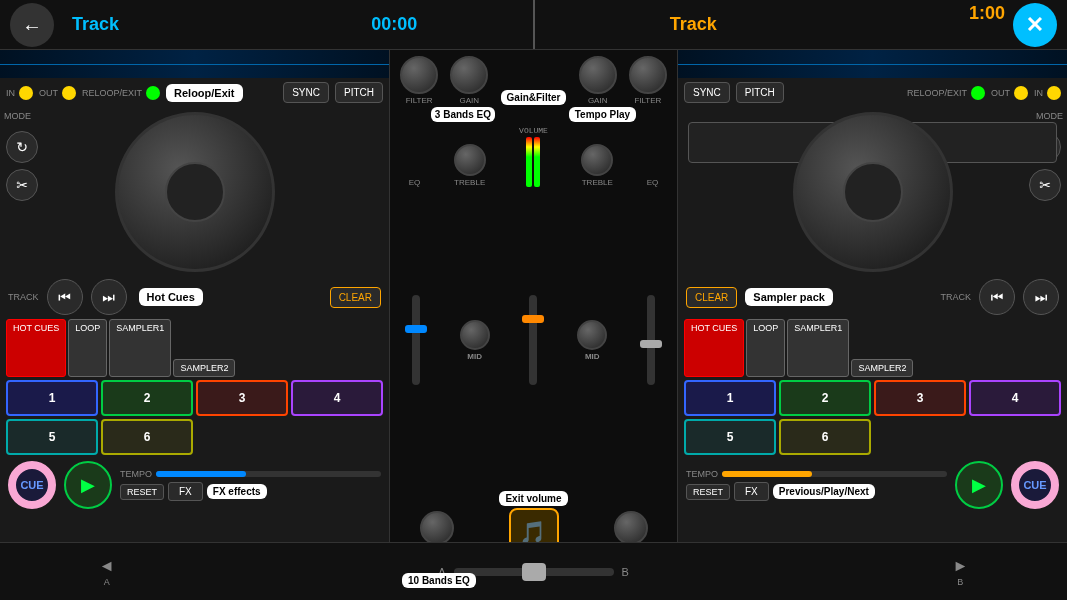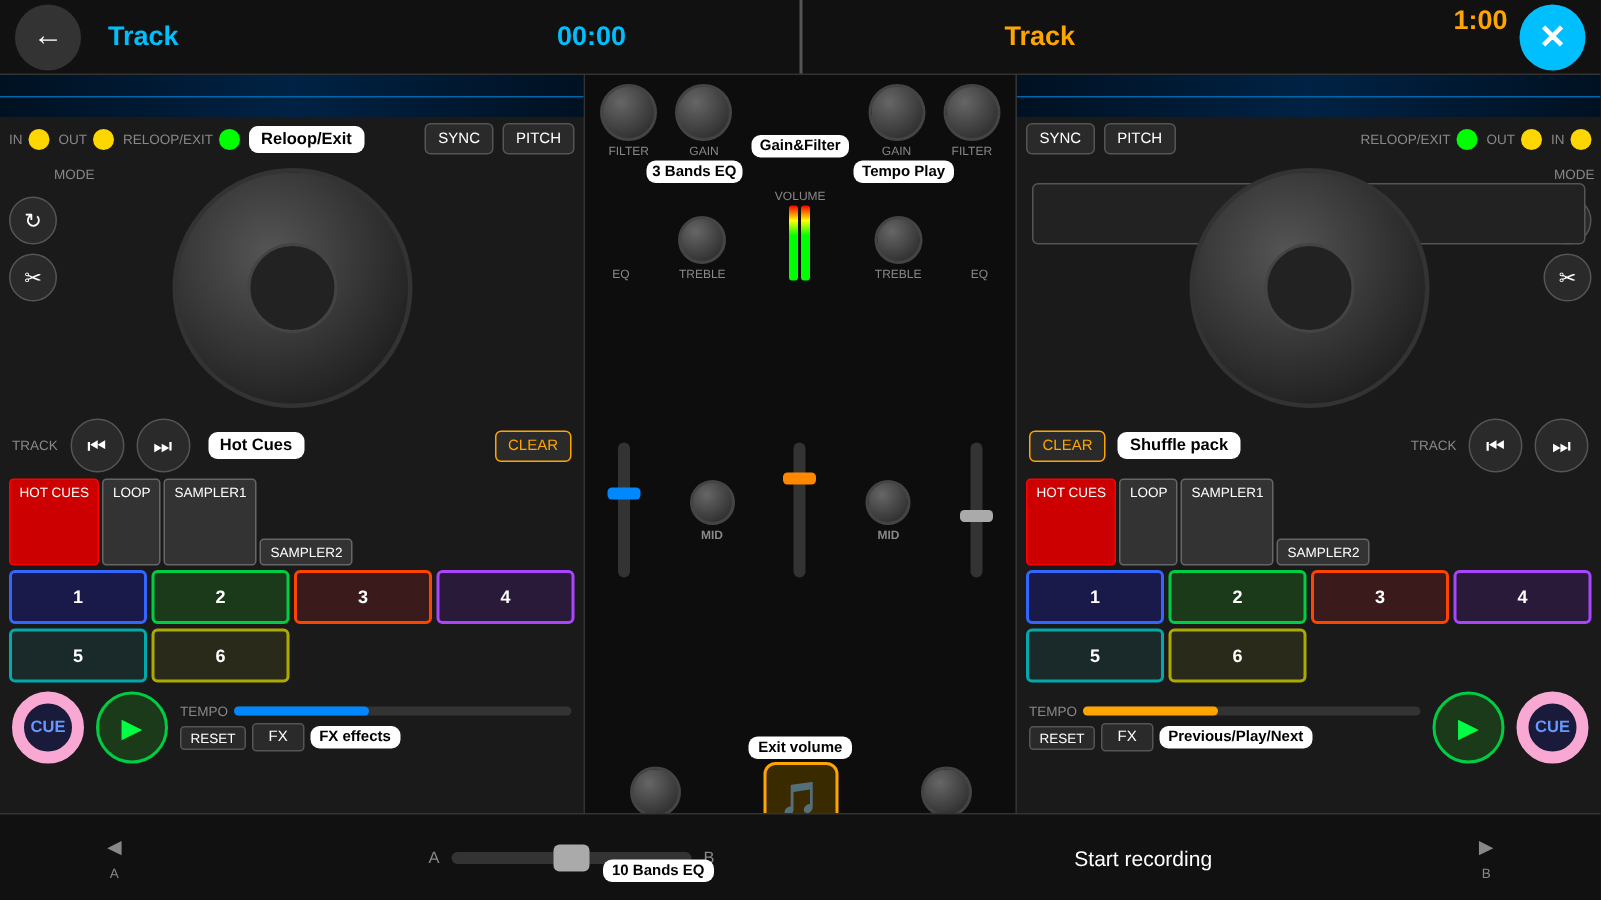--- a/index.html
+++ b/index.html
@@ -99,21 +99,21 @@
       display: flex; align-items: center; justify-content: center;
       position: relative;
     }
     .jog-center {
       width: 60px; height: 60px;
       border-radius: 50%;
       background: #222;
       border: 2px solid #444;
     }
     .mode-label {
-      color: #888; font-size: 9px; position: absolute; top: 4px; left: 4px; margin-left: 32px;
+      color: #888; font-size: 9px; position: absolute; top: 4px; left: 4px;
     }
     .mode-btn {
       width: 32px; height: 32px;
       border-radius: 50%;
       background: #2a2a2a;
       border: 1px solid #555;
       display: flex; align-items: center; justify-content: center;
       cursor: pointer; color: white; font-size: 14px;
     }
     .bpm-display {
@@ -488,21 +488,21 @@
       <div style="display:flex;align-items:flex-end;justify-content:space-around;width:100%;padding:2px 2px;">
         <div style="display:flex;flex-direction:column;align-items:center;">
           <span style="color:#888;font-size:8px;">EQ</span>
         </div>
         <div class="knob">
           <div class="knob-circle" style="width:32px;height:32px;"></div>
           <span class="knob-label">TREBLE</span>
         </div>
 
         <div style="display:flex;flex-direction:column;align-items:center;gap:2px;">
-          <span style="color:#888;font-size:8px;">VOLUME</span>
+          <span style="color:#888;font-size:8px;font-family:Liberation Mono, monospace;">VOLUME</span>
           <div style="display:flex;gap:2px;height:50px;">
             <div style="width:6px;height:50px;background:linear-gradient(to top,#00ff00 0%,#00ff00 60%,#ffff00 80%,#ff0000 100%);border-radius:2px;"></div>
             <div style="width:6px;height:50px;background:linear-gradient(to top,#00ff00 0%,#00ff00 60%,#ffff00 80%,#ff0000 100%);border-radius:2px;"></div>
           </div>
         </div>
         <div class="knob">
           <div class="knob-circle" style="width:32px;height:32px;"></div>
           <span class="knob-label">TREBLE</span>
         </div>
         <div style="display:flex;flex-direction:column;align-items:center;">
@@ -607,21 +607,21 @@
         <div style="position:absolute;right:170px;top:10px;width:16px;height:120px;background:#2a2a2a;border-radius:4px;">
           <div style="width:22px;height:8px;background:#aaa;border-radius:2px;position:absolute;top:55px;left:-3px;"></div>
         </div>
         <div class="jog-wheel">
           <div class="jog-center"></div>
         </div>
       </div>
 
       <div style="display:flex;align-items:center;padding:2px 8px;gap:8px;">
         <div class="btn-small" style="border-color:#ffa500;color:#ffa500;">CLEAR</div>
-        <div class="annotation" style="position:relative;font-size:11px;padding:3px 8px;">Shuffle pack</div>
+        <div class="annotation" style="position:relative;font-size:11px;padding:3px 8px;">Sampler pack</div>
         <div style="flex:1"></div>
         <span style="color:#888;font-size:9px;">TRACK</span>
         <div class="track-btn">⏮</div>
         <div class="track-btn">⏭</div>
       </div>
 
       <div style="padding:2px 6px;">
         <div style="display:flex;gap:2px;">
           <div class="pad-mode-btn pad-mode-hotcues">HOT CUES</div>
           <div class="pad-mode-btn pad-mode-loop">LOOP</div>
@@ -667,22 +667,19 @@
     </div>
 
     <div style="flex:3;display:flex;align-items:center;justify-content:center;gap:8px;">
       <span style="color:#888;font-size:11px;">A</span>
       <div style="width:160px;height:8px;background:#333;border-radius:4px;position:relative;">
         <div style="width:24px;height:18px;background:#aaa;border-radius:4px;position:absolute;top:-5px;left:68px;"></div>
       </div>
       <span style="color:#888;font-size:11px;">B</span>
     </div>
 
-    <div class="start-recording-area">
-      <span class="start-rec-label">Start recording</span>
-    </div>
     <div class="nav-btn">
       <span class="nav-icon">►</span>
       <span style="color:#888;font-size:9px;">B</span>
     </div>
   </div>
 
 </div>
 
 </body></html>

